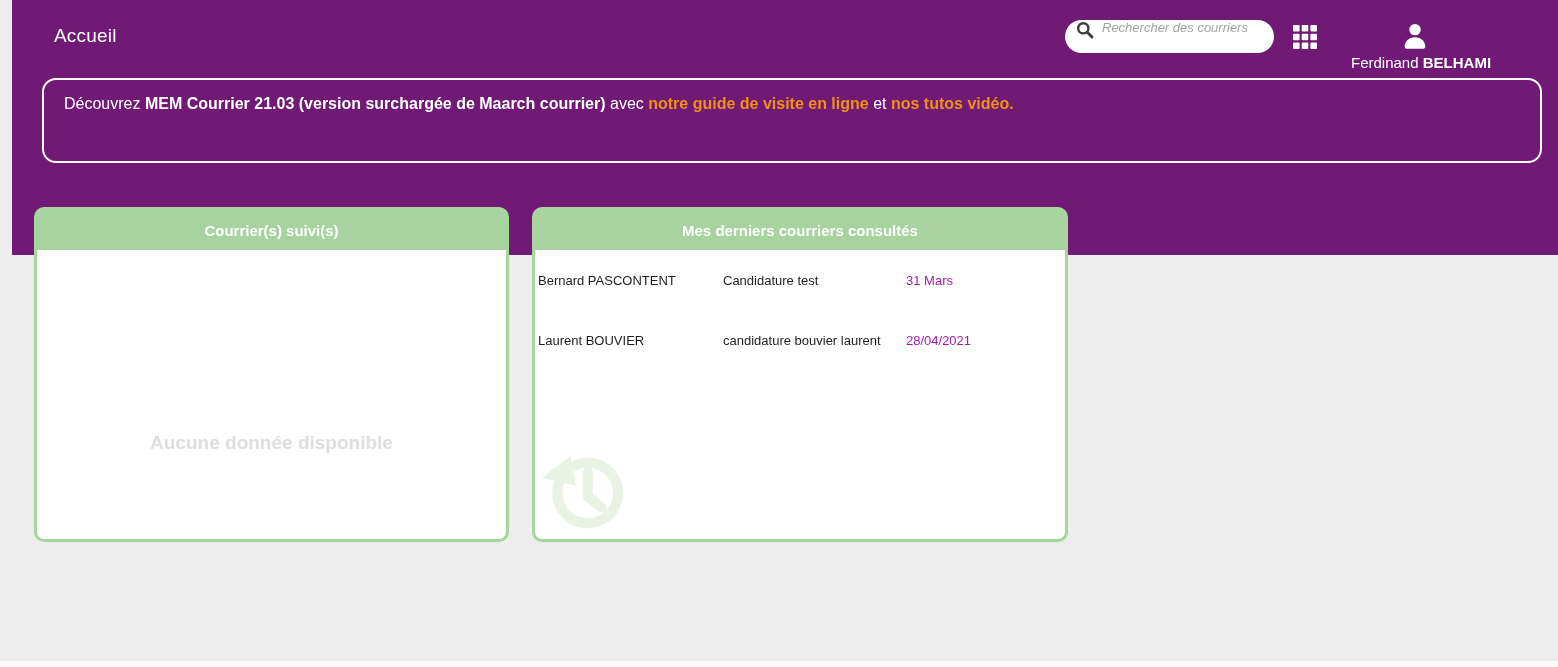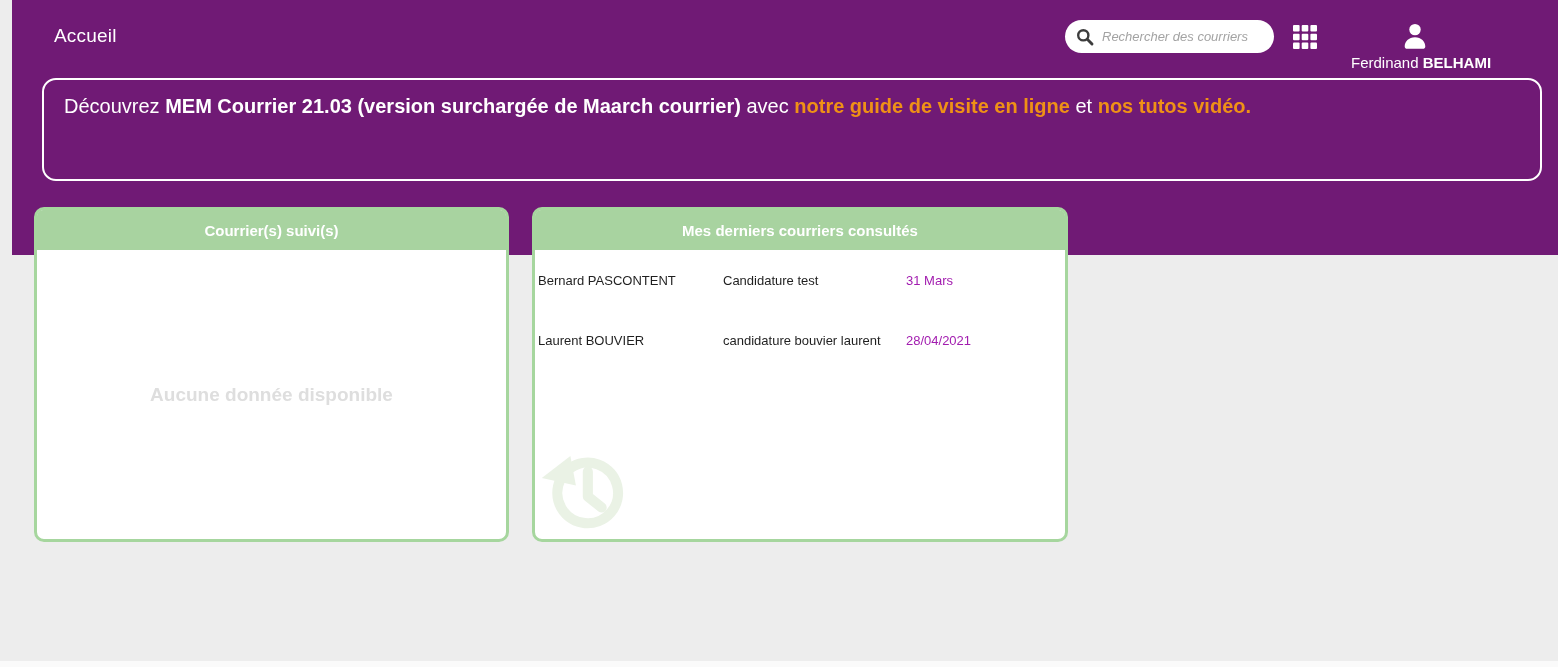--- a/index.html
+++ b/index.html
@@ -20,22 +20,22 @@
   .app-title {
     position: absolute; left: 42px; top: 25px;
     color: #ffffff; font-size: 19px; letter-spacing: .2px;
   }
 
   
   .search-pill {
     position: absolute; left: 1053px; top: 20px;
     width: 209px; height: 33px;
     background: #ffffff; border-radius: 17px;
-    display: flex; align-items: center;
-    padding: 14px 10px; cursor: text;
+    display: flex; align-items: flex-start;
+    padding: 0 10px; cursor: text;
   }
   .search-pill svg { display: block; flex: 0 0 auto; }
   .search-input {
     flex: 1 1 auto; min-width: 0;
     border: none; outline: none; background: transparent;
     font-family: "Liberation Sans", sans-serif;
     font-size: 13px; color: #333; padding-left: 7px;
   }
   .search-input::placeholder { font-style: italic; color: #a3a3a3; }
 
@@ -49,23 +49,23 @@
     display: flex; align-items: center; cursor: pointer; flex-direction: column;
   }
   .user-name {
     color: #ffffff; font-size: 15px; margin-left: 13px; white-space: nowrap;
   }
   .user-name b { font-weight: bold; }
 
   
   .banner {
     position: absolute; left: 30px; top: 78px;
-    width: 1500px; height: 103px;
+    width: 1500px; height: 85px;
     border: 2px solid #ffffff; border-radius: 14px;
-    color: #ffffff; font-size: 20px;
+    color: #ffffff; font-size: 16px;
     padding: 15px 20px;
   }
   .banner b { font-weight: bold; }
   .banner .lnk {
     color: #ef9116; font-weight: bold;
     text-decoration: none; cursor: pointer;
   }
   .banner .lnk-dot { color: #ef9116; font-weight: bold; }
 
   
@@ -79,21 +79,21 @@
   .card-header {
     height: 40px; background: #a8d3a0;
     border-radius: 6px 6px 0 0;
     color: #ffffff; font-size: 15px; font-weight: bold;
     display: flex; align-items: center; justify-content: center;
   }
   .card-body { position: relative; height: 289px; overflow: hidden; border-radius: 0 0 7px 7px; }
 
   .empty-center {
     height: 100%; display: flex; align-items: center; justify-content: center;
-    color: #dedede; font-size: 19px; font-weight: bold;
+    color: #dedede; font-size: 19px; font-weight: bold; margin-top: 48px;
   }
 
   .mail-row {
     height: 60px; display: flex; align-items: center;
     padding-left: 3px; font-size: 13px; color: #1f1f1f;
     cursor: pointer; position: relative; z-index: 2;
   }
   .mail-row .sender  { width: 185px; }
   .mail-row .subject { width: 183px; }
   .mail-row .date    { color: #a21caf; }

